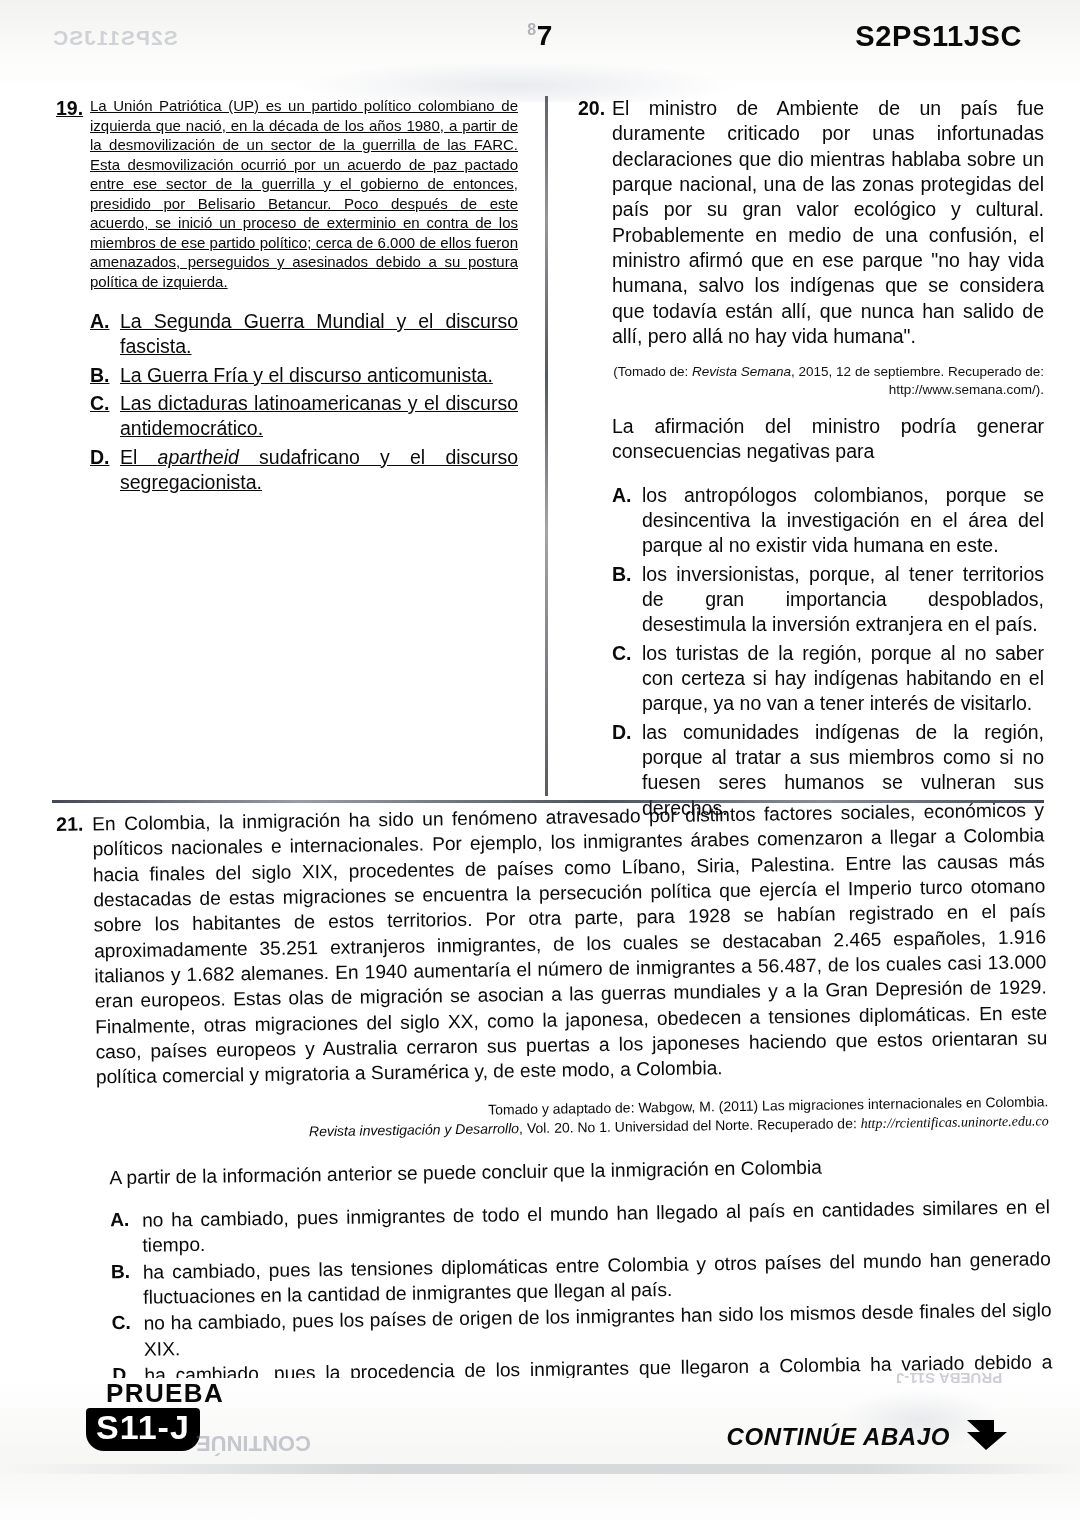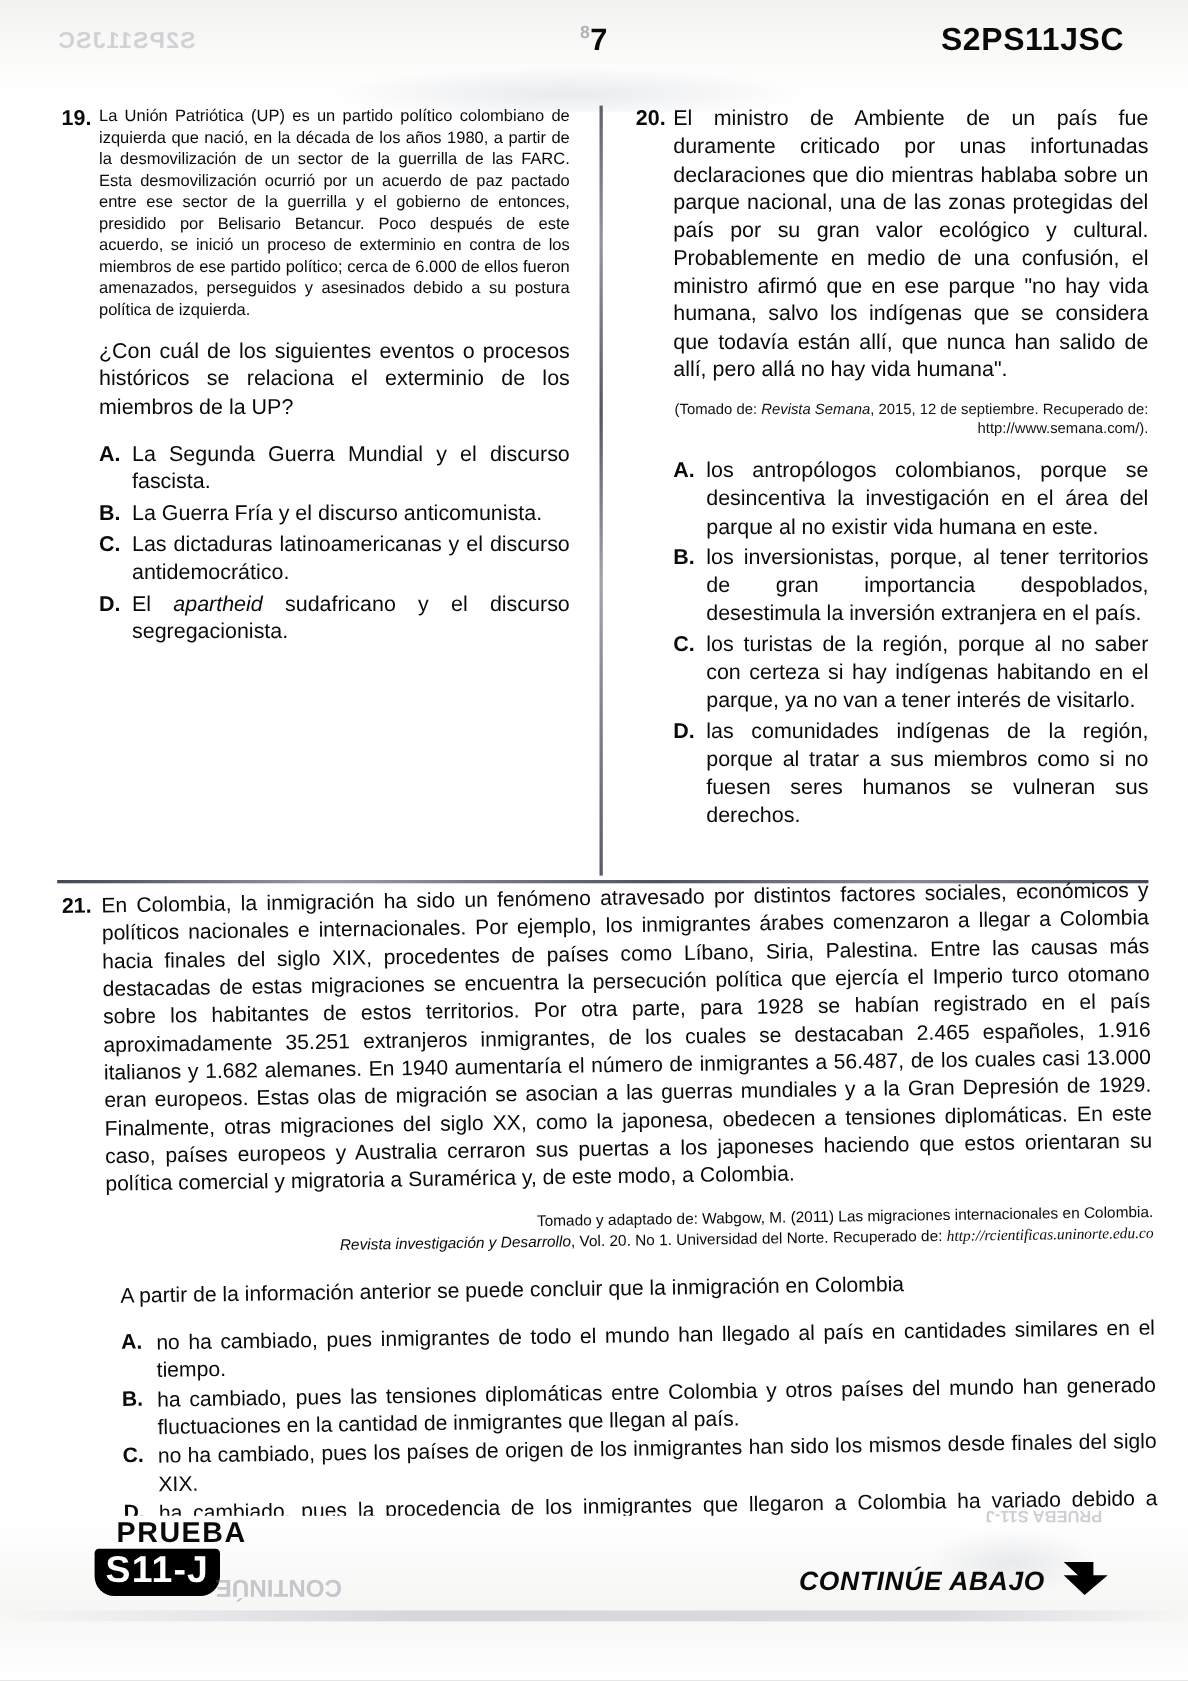--- a/index.html
+++ b/index.html
@@ -87,21 +87,21 @@
   .columns {
     position: absolute;
     left: 0; top: 96px;
     width: 1080px;
     height: 700px;
   }
   .col {
     position: absolute;
     top: 0;
   }
-  .col-left  { left: 56px;  width: 462px; }
+  .col-left  { left: 56px;  width: 462px; text-decoration: underline; }
   .col-right { left: 578px; width: 466px; }
 
   .col-rule {
     position: absolute;
     left: 545px;
     top: 0px;
     width: 3px;
     height: 700px;
     background: linear-gradient(180deg,
       rgba(40,45,60,0.75) 0%,
@@ -336,21 +336,20 @@
 
   <div class="columns">
 
     <div class="col-rule"></div>
 
     <div class="col col-left">
       <div class="q">
         <div class="q-num">19.</div>
         <div class="q-body">
           <p class="q-text">La Unión Patriótica (UP) es un partido político colombiano de izquierda que nació, en la década de los años 1980, a partir de la desmovilización de un sector de la guerrilla de las FARC. Esta desmovilización ocurrió por un acuerdo de paz pactado entre ese sector de la guerrilla y el gobierno de entonces, presidido por Belisario Betancur. Poco después de este acuerdo, se inició un proceso de exterminio en contra de los miembros de ese partido político; cerca de 6.000 de ellos fueron amenazados, perseguidos y asesinados debido a su postura política de izquierda.</p>
-          <p class="stem">¿Con cuál de los siguientes eventos o procesos históricos se relaciona el exterminio de los miembros de la UP?</p>
           <ul class="options">
             <li class="opt">
               <span class="opt-letter">A.</span>
               <span class="opt-text">La Segunda Guerra Mundial y el discurso fascista.</span>
             </li>
             <li class="opt">
               <span class="opt-letter">B.</span>
               <span class="opt-text">La Guerra Fría y el discurso anticomunista.</span>
             </li>
             <li class="opt">
@@ -365,20 +364,21 @@
         </div>
       </div>
     </div>
 
     <div class="col col-right">
       <div class="q">
         <div class="q-num">20.</div>
         <div class="q-body">
           <p class="q-text">El ministro de Ambiente de un país fue duramente criticado por unas infortunadas declaraciones que dio mientras hablaba sobre un parque nacional, una de las zonas protegidas del país por su gran valor ecológico y cultural. Probablemente en medio de una confusión, el ministro afirmó que en ese parque "no hay vida humana, salvo los indígenas que se considera que todavía están allí, que nunca han salido de allí, pero allá no hay vida humana".</p>
           <p class="source"><span>(Tomado de: </span><i>Revista Semana</i><span>, 2015, 12 de septiembre. Recuperado de: http://www.semana.com/).</span></p>
+          <p class="stem">La afirmación del ministro podría generar consecuencias negativas para</p>
           <ul class="options">
             <li class="opt">
               <span class="opt-letter">A.</span>
               <span class="opt-text">los antropólogos colombianos, porque se desincentiva la investigación en el área del parque al no existir vida humana en este.</span>
             </li>
             <li class="opt">
               <span class="opt-letter">B.</span>
               <span class="opt-text">los inversionistas, porque, al tener territorios de gran importancia despoblados, desestimula la inversión extranjera en el país.</span>
             </li>
             <li class="opt">

